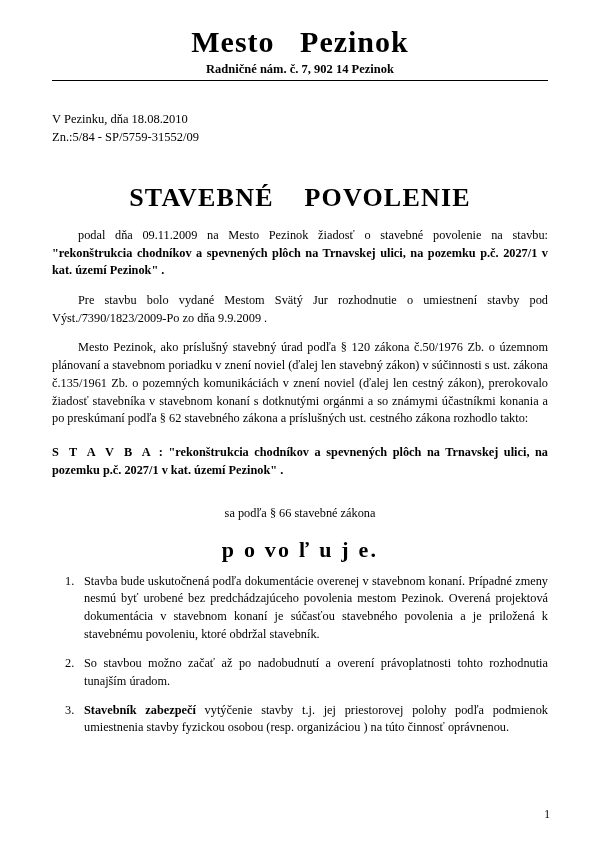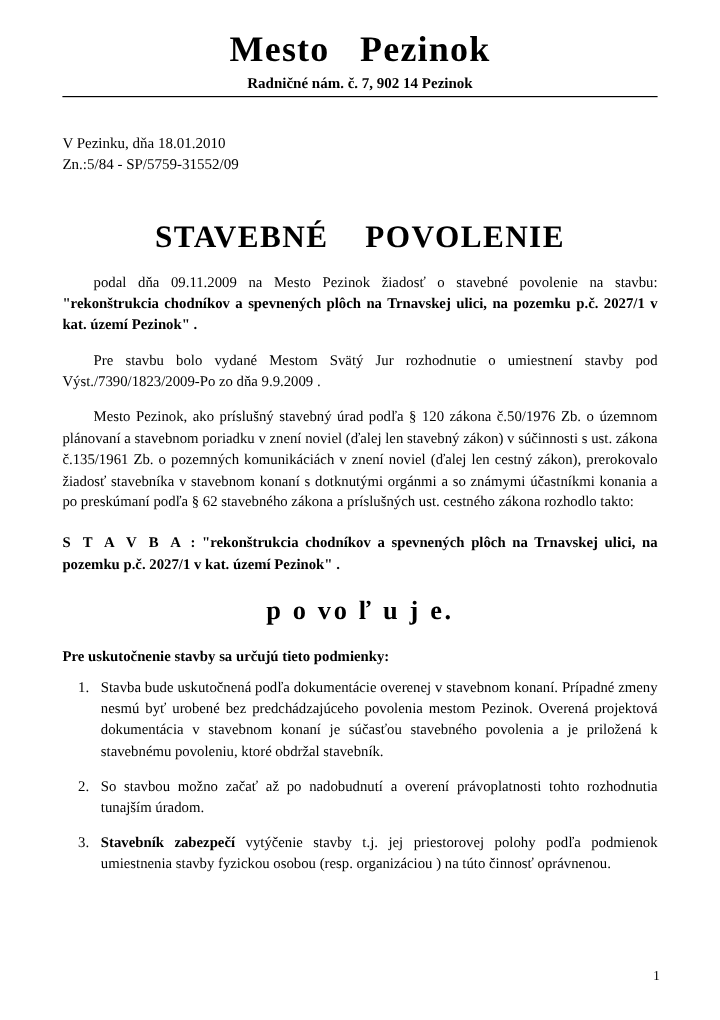--- a/index.html
+++ b/index.html
@@ -168,41 +168,41 @@
 
 <div class="page">
 
   <div class="masthead">
     <div class="org-name">Mesto   Pezinok</div>
     <div class="org-address">Radničné nám. č. 7, 902 14 Pezinok</div>
     <div class="rule"></div>
   </div>
 
   <div class="refblock">
-    <div>V Pezinku, dňa 18.01.2010</div>
+    <div>V Pezinku, dňa 18.08.2010</div>
     <div>Zn.:5/84 - SP/5759-31552/09</div>
   </div>
 
   <div class="doc-title">STAVEBNÉ    POVOLENIE</div>
 
 
   <div class="body-wrap">
 
     <p class="para"><span>podal dňa 09.11.2009 na Mesto Pezinok žiadosť o stavebné povolenie  na stavbu:</span> <span class="b">"rekonštrukcia chodníkov a spevnených plôch na Trnavskej ulici, na pozemku p.č. 2027/1 v kat. území Pezinok" .</span></p>
 
     <p class="para tight">Pre stavbu bolo vydané Mestom Svätý Jur rozhodnutie o umiestnení  stavby pod Výst./7390/1823/2009-Po zo dňa 9.9.2009 .</p>
 
     <p class="para tight">Mesto Pezinok, ako  príslušný stavebný úrad podľa § 120 zákona č.50/1976 Zb. o územnom plánovaní a stavebnom poriadku v znení  noviel (ďalej len stavebný zákon) v súčinnosti s ust. zákona č.135/1961 Zb. o pozemných komunikáciách v znení noviel (ďalej len cestný zákon), prerokovalo žiadosť stavebníka v stavebnom konaní s dotknutými orgánmi a so známymi účastníkmi konania a po preskúmaní podľa § 62 stavebného zákona a príslušných ust. cestného zákona rozhodlo takto:</p>
 
     <div class="stavba"><span class="sp">S T A V B A</span><span> : </span><span>"rekonštrukcia chodníkov a spevnených plôch na Trnavskej ulici, na pozemku p.č. 2027/1 v kat. území Pezinok" .</span></div>
 
+    <div class="center-line">sa podľa § 66 stavebné zákona</div>
 
     <div class="permit-word">p o vo ľ u j e.</div>
 
-    <div class="cond-heading">Pre uskutočnenie stavby sa určujú tieto podmienky:</div>
 
     <ol class="conditions">
       <li>
         <span class="num">1.</span><span class="b"></span><span>Stavba bude uskutočnená podľa dokumentácie overenej v stavebnom konaní. Prípadné zmeny  nesmú byť urobené bez predchádzajúceho povolenia mestom Pezinok. Overená projektová dokumentácia v stavebnom konaní je súčasťou stavebného povolenia a je priložená k stavebnému povoleniu, ktoré obdržal stavebník.</span>
       </li>
       <li>
         <span class="num">2.</span><span class="b"></span><span>So stavbou možno začať až po nadobudnutí a overení právoplatnosti tohto rozhodnutia tunajším úradom.</span>
       </li>
       <li>
         <span class="num">3.</span><span class="b">Stavebník zabezpečí</span><span> vytýčenie stavby t.j. jej priestorovej polohy podľa podmienok umiestnenia stavby fyzickou osobou (resp. organizáciou ) na túto činnosť oprávnenou.</span>

